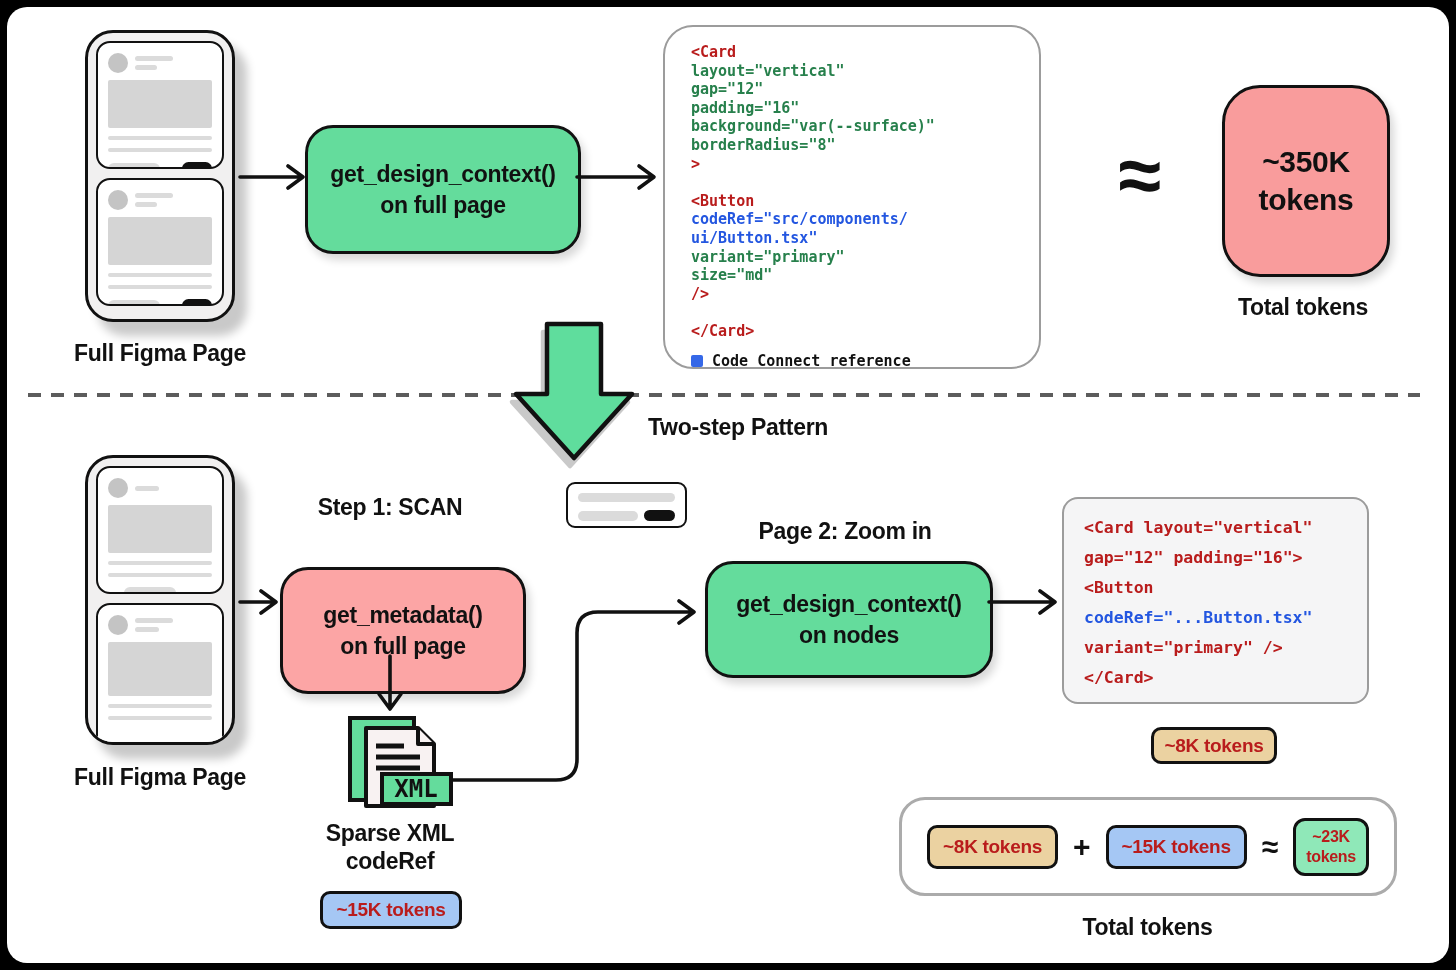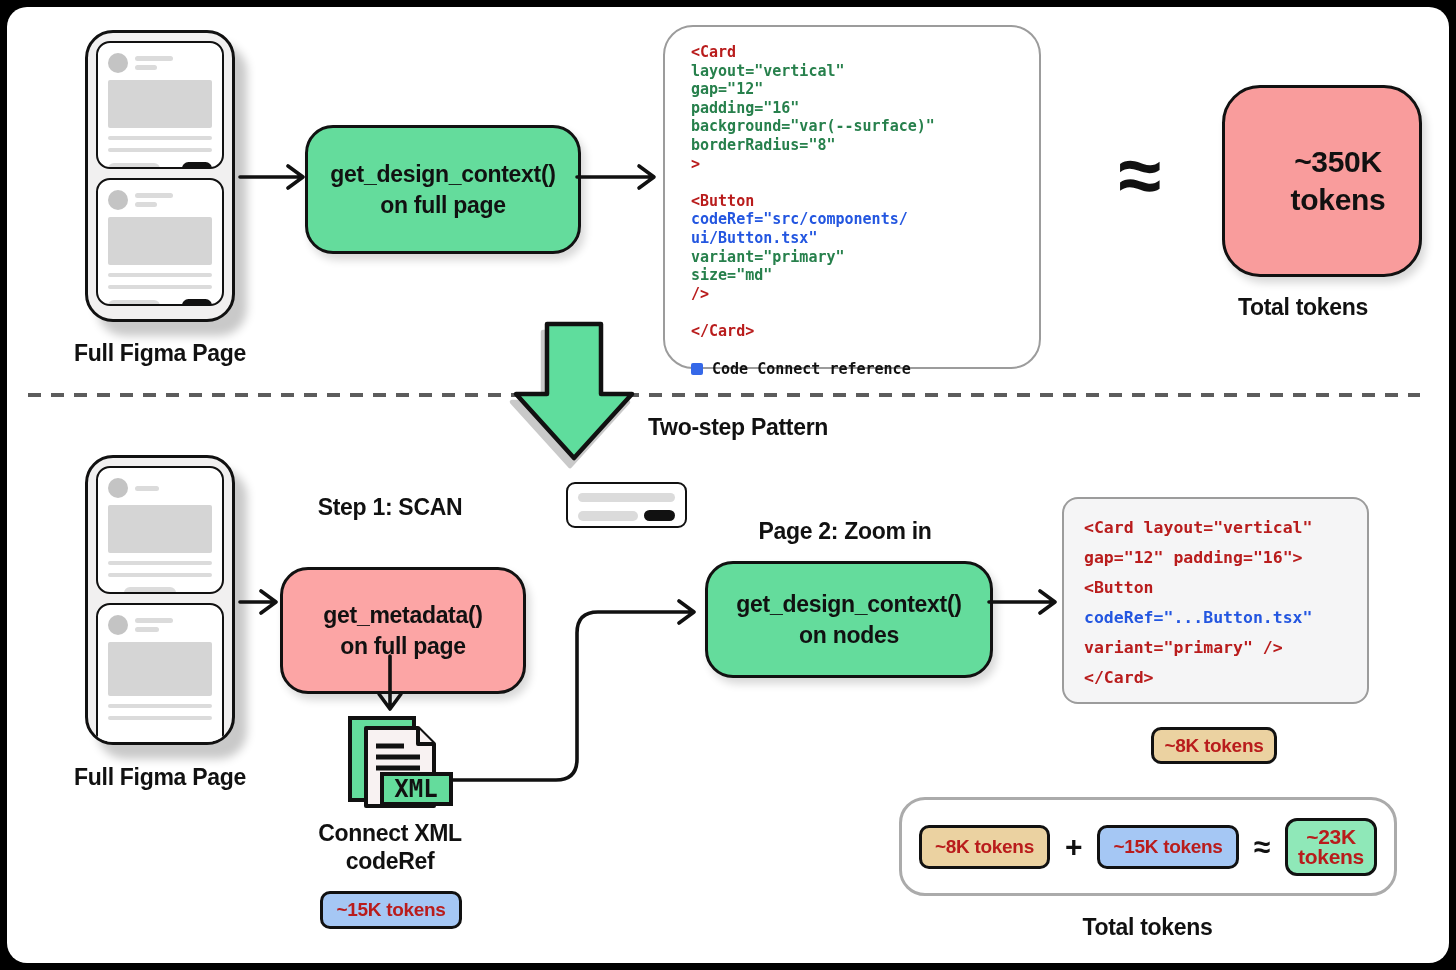--- a/index.html
+++ b/index.html
@@ -18,21 +18,21 @@
   .pink-fill{background:#F99C9C;}
 
   
   .codeblock{background:#fff;border:2.5px solid #9C9C9C;border-radius:30px;padding:16px 26px;
     font-family:"DejaVu Sans Mono","Liberation Mono",monospace;font-weight:bold;font-size:15px;color:#111;}
   .codeblock .code-line{white-space:pre;line-height:18.6px;}
   .codeblock2{background:#F5F5F6;border:2.5px solid #9C9C9C;border-radius:16px;padding:14px 20px;
     font-family:"DejaVu Sans Mono","Liberation Mono",monospace;font-weight:bold;font-size:16.5px;color:#111;}
   .codeblock2 .code-line{white-space:pre;line-height:30px;}
   .c-k{color:#b91c1c;} .c-g{color:#27804C;} .c-b{color:#2356E0;}
-  .legend-row{display:flex;align-items:center;gap:9px;margin-top:19px;font-family:"DejaVu Sans Mono","Liberation Mono",monospace;font-weight:bold;font-size:15px;color:#111;}
+  .legend-row{display:flex;align-items:center;gap:9px;margin-top:11px;font-family:"DejaVu Sans Mono","Liberation Mono",monospace;font-weight:bold;font-size:15px;color:#111;}
   .legend-sq{width:12px;height:12px;background:#3568E8;border-radius:2px;display:inline-block;}
 
   
   .badge{border:3px solid #111;border-radius:10px;display:flex;align-items:center;justify-content:center;
     font-weight:bold;font-size:19px;color:#b91c1c;letter-spacing:-0.3px;}
   .badge-tan{background:#EBD2A1;} .badge-blue{background:#A5C7F4;} .badge-green{background:#8FE8B8;}
 
   
   .phone{background:#F1F0F0;border:3.5px solid #111;border-radius:28px;box-shadow:12px 14px 10px #c9c9c9;
     padding:8px;display:flex;flex-direction:column;gap:9px;box-sizing:border-box;overflow:hidden;}
@@ -143,21 +143,21 @@
           <div class="code-line c-k">&lt;/Card&gt;</div>
         </div>
     <div class="legend-row">
       <span class="legend-sq"></span>
       <span>Code Connect reference</span>
     </div>
   </div>
 
   <div class="abs approx-big" style="left:1088px;top:118px;width:90px;">≈</div>
 
-  <div class="abs toolbox pink-fill" style="left:1215px;top:78px;width:162px;height:186px;border-radius:38px;font-size:30px;line-height:38px;padding-left:32px;">
+  <div class="abs toolbox pink-fill" style="left:1215px;top:78px;width:162px;height:186px;border-radius:38px;font-size:30px;line-height:38px;">
     <div>~350K</div>
     <div>tokens</div>
   </div>
   <div class="abs lbl" style="left:1213px;top:286px;width:166px;">Total tokens</div>
 
   <div class="abs dashline" style="left:21px;top:386px;width:1392px;"></div>
 
   <svg class="abs" style="left:498px;top:311px;width:140px;height:156px;z-index:5;" viewBox="0 0 140 156">
     <polygon points="38,14 92,14 92,84 123,84 65,148 7,84 38,84" fill="#c9c9c9" stroke="#c9c9c9" stroke-width="4.5" stroke-linejoin="round"></polygon>
     <polygon points="42,6 96,6 96,76 127,76 69,140 11,76 42,76" fill="#5FDD9D" stroke="#111" stroke-width="4.5" stroke-linejoin="round"></polygon>
@@ -207,21 +207,21 @@
     <path d="M21 14 L73 14 L89 30 L89 92 L21 92 Z" fill="#F8F2F2" stroke="#111" stroke-width="4" stroke-linejoin="round"></path>
     <path d="M73 14 L73 30 L89 30" fill="#F8F2F2" stroke="#111" stroke-width="4" stroke-linejoin="round"></path>
     <line x1="31" y1="32" x2="59" y2="32" stroke="#111" stroke-width="5"></line>
     <line x1="31" y1="43" x2="75" y2="43" stroke="#111" stroke-width="5"></line>
     <line x1="31" y1="54" x2="75" y2="54" stroke="#111" stroke-width="5"></line>
     <rect x="37" y="60" width="69" height="30" fill="#64DC9C" stroke="#111" stroke-width="4"></rect>
     <text x="71" y="83" text-anchor="middle" font-family="DejaVu Sans Mono, monospace" font-size="24" font-weight="800" fill="#111">XML</text>
   </svg>
 
   <div class="abs lbl" style="left:293px;top:812px;width:180px;">
-    <div>Connect XML</div>
+    <div>Sparse XML</div>
     <div>codeRef</div>
   </div>
 
   <div class="abs badge badge-blue" style="left:313px;top:884px;width:142px;height:38px;box-sizing:border-box;">~15K tokens</div>
 
   <div class="abs minicard" style="left:559px;top:475px;width:121px;height:46px;">
     <div class="mc-line"></div>
     <div class="mc-row">
           <span class="mc-pill"></span>
           <span class="mc-black"></span>
@@ -246,21 +246,21 @@
         </div>
   </div>
 
   <div class="abs badge badge-tan" style="left:1144px;top:720px;width:126px;height:37px;box-sizing:border-box;">~8K tokens</div>
 
   <div class="abs summary" style="left:892px;top:790px;width:498px;height:99px;">
     <span class="badge badge-tan" style="padding:8px 13px;">~8K tokens</span>
     <span class="op">+</span>
     <span class="badge badge-blue" style="padding:8px 13px;">~15K tokens</span>
     <span class="op">≈</span>
-    <span class="badge badge-green" style="flex-direction:column;font-size:21px;line-height:20px;padding:6px 10px;border-radius:12px;">
+    <span class="badge badge-green" style="flex-direction:column;font-size:16px;line-height:20px;padding:6px 10px;border-radius:12px;">
       <span>~23K</span>
       <span>tokens</span>
     </span>
   </div>
   <div class="abs lbl" style="left:1053px;top:906px;width:175px;">Total tokens</div>
 
  </div>
 </div>
 
 </body></html>

